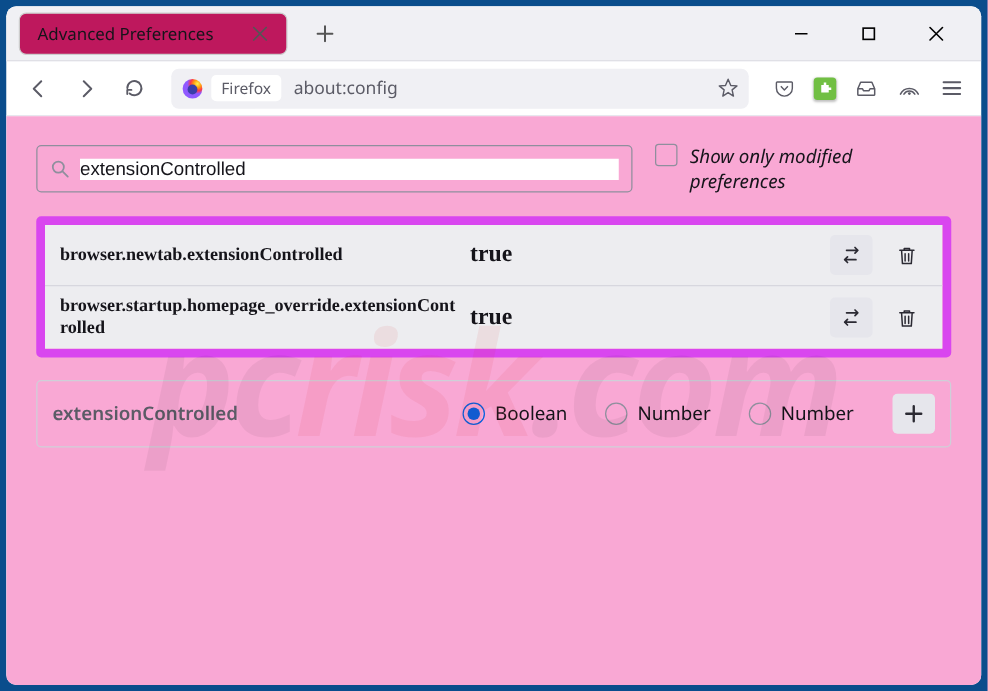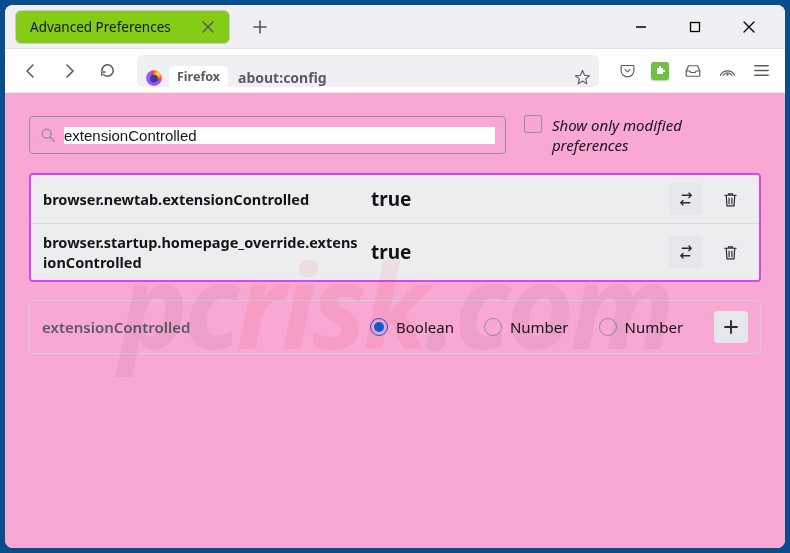--- a/index.html
+++ b/index.html
@@ -26,21 +26,21 @@
     .titlebar {
       height: 44px;
       display: flex;
       align-items: center;
       background: #f0f0f4;
       border-bottom: 1px solid #e0e0e6;
     }
     .tab {
       display: flex;
       align-items: center;
-      background: #84cc16;
+      background: #be185d;
       border: 1px solid #ccc;
       border-radius: 6px;
       height: 34px;
       margin-left: 10px;
       padding: 0 14px;
       gap: 30px;
       font-size: 13.5px;
       color: #15141a;
     }
     .tab-close { width: 14px; height: 14px; color: #555; display:flex;align-items:center;justify-content:center; }
@@ -71,25 +71,24 @@
       display:flex;align-items:center;justify-content:center;
       color: #5b5b66;
       border-radius: 4px;
     }
     .urlbar {
       flex: 1;
       height: 32px;
       background: #f0f0f4;
       border-radius: 6px;
       display: flex;
-      align-items: flex-end;
+      align-items: center;
       padding: 0 8px;
       margin: 0 8px;
       gap: 6px;
-      font-weight: bold;
     }
     .firefox-logo { width: 18px; height: 18px; }
     .pill {
       background: #fff;
       border-radius: 4px;
       padding: 2px 8px;
       font-size: 12.5px;
       color: #5b5b66;
     }
     .url-text { font-size: 14px; color: #5b5b66; margin-left:4px; }
@@ -132,23 +131,24 @@
       gap: 10px;
       font-style: italic;
     }
     .checkbox {
       width: 18px; height: 18px;
       border: 1.5px solid #8f8f9d;
       border-radius: 3px;
     }
     .checkbox-label { font-size: 15px; color: #15141a; }
     .prefs-table {
-      border: 2px solid #d946ef;
+      border: 7px solid #d946ef;
       border-radius: 4px;
       overflow: hidden;
+      font-family: Liberation Serif, serif;
     }
     .pref-row {
       display: flex;
       align-items: center;
       min-height: 42px;
       padding: 8px 12px;
       gap: 10px;
     }
     .modified { background: #ededf0; }
     .pref-row + .pref-row { border-top: 1px solid #d7d7de; }

